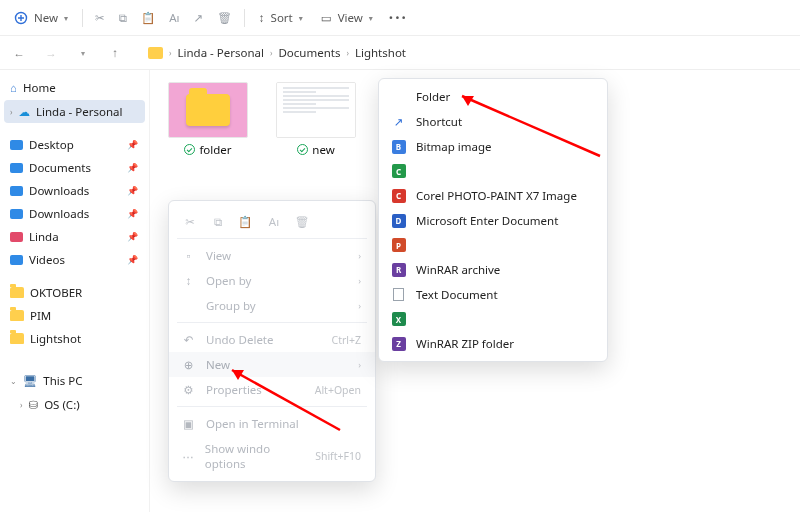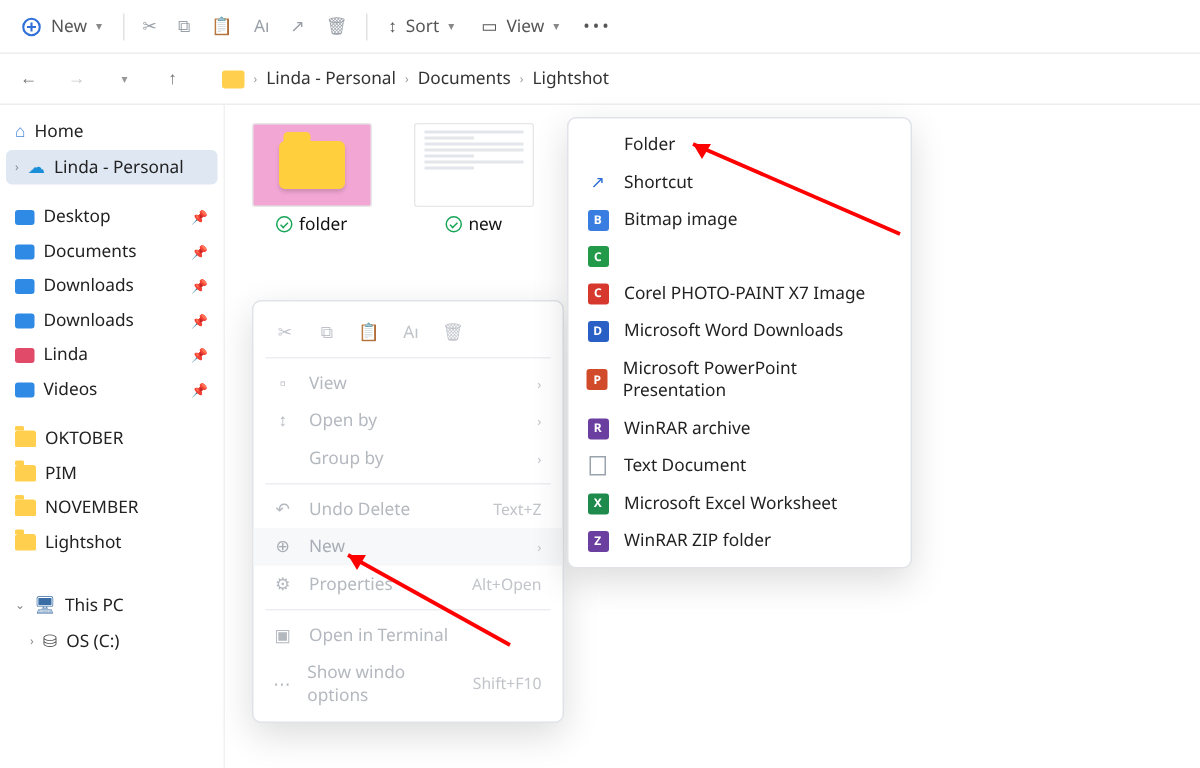--- a/index.html
+++ b/index.html
@@ -166,24 +166,20 @@
         <div class="navitem">
           <span class="fldr"></span>
           <span>OKTOBER</span>
         </div>
         <div class="navitem">
           <span class="fldr"></span>
           <span>PIM</span>
         </div>
         <div class="navitem">
           <span class="fldr"></span>
-          <span>NOVEMBER</span>
-        </div>
-        <div class="navitem">
-          <span class="fldr"></span>
           <span>Lightshot</span>
         </div>
       </div>
     <div class="spc"></div>
       <div class="spc"></div>
     <div class="navitem">
       <span style="font-size:8px;color:#888">⌄</span>
       <span style="color:#3a6ea5">🖥</span>
       <span>This PC</span>
     </div>
@@ -265,21 +261,21 @@
           </div>
           <div class="ctxitem">
             <span class="ic"></span>
             <span>Group by</span>
             <span class="arr">›</span>
           </div>
           <div class="ctxsep"></div>
           <div class="ctxitem">
             <span class="ic">↶</span>
             <span>Undo Delete</span>
-            <span class="sc">Text+Z</span>
+            <span class="sc">Ctrl+Z</span>
           </div>
           <div class="ctxitem hl">
             <span class="ic">⊕</span>
             <span>New</span>
             <span class="arr">›</span>
           </div>
           <div class="ctxitem">
             <span class="ic">⚙</span>
             <span>Properties</span>
             <span class="sc">Alt+Open</span>
@@ -325,45 +321,43 @@
           <div class="ctxitem">
             <span class="ic">
               <span class="ficon" style="background:#d7382d">C</span>
             </span>
             <span>Corel PHOTO-PAINT X7 Image</span>
           </div>
           <div class="ctxitem">
             <span class="ic">
               <span class="ficon" style="background:#2a5fc5">D</span>
             </span>
-            <span>Microsoft Word Downloads</span>
+            <span>Microsoft Enter Document</span>
           </div>
           <div class="ctxitem">
             <span class="ic">
               <span class="ficon" style="background:#d14b2a">P</span>
             </span>
-            <span>Microsoft PowerPoint Presentation</span>
           </div>
           <div class="ctxitem">
             <span class="ic">
               <span class="ficon" style="background:#6a3fa0">R</span>
             </span>
             <span>WinRAR archive</span>
           </div>
           <div class="ctxitem">
             <span class="ic">
               <span style="width:11px;height:13px;border:1px solid #9aa3ad;display:inline-block"></span>
             </span>
             <span>Text Document</span>
           </div>
           <div class="ctxitem">
             <span class="ic">
               <span class="ficon" style="background:#1e8b4d">X</span>
             </span>
-            <span>Microsoft Excel Worksheet</span>
           </div>
           <div class="ctxitem">
             <span class="ic">
               <span class="ficon" style="background:#6a3fa0">Z</span>
             </span>
             <span>WinRAR ZIP folder</span>
           </div>
         </div>
     </div>
 

